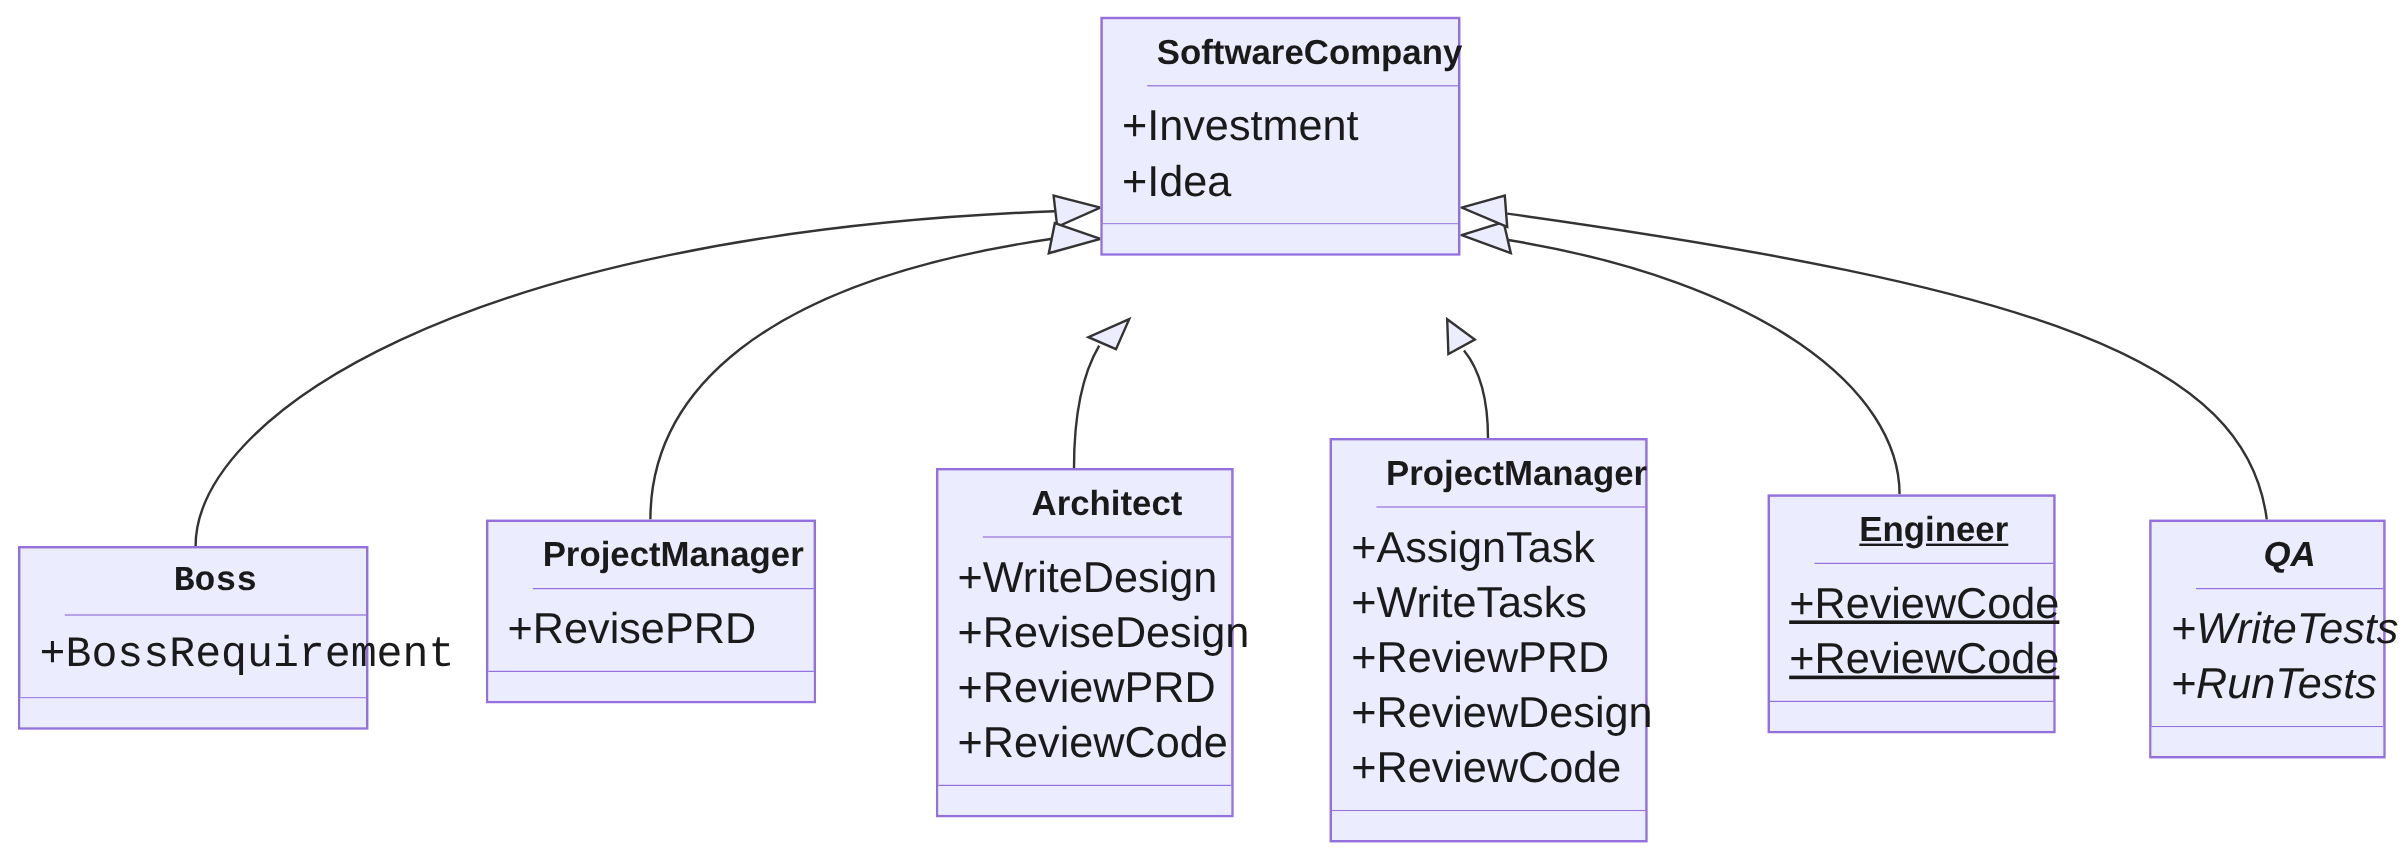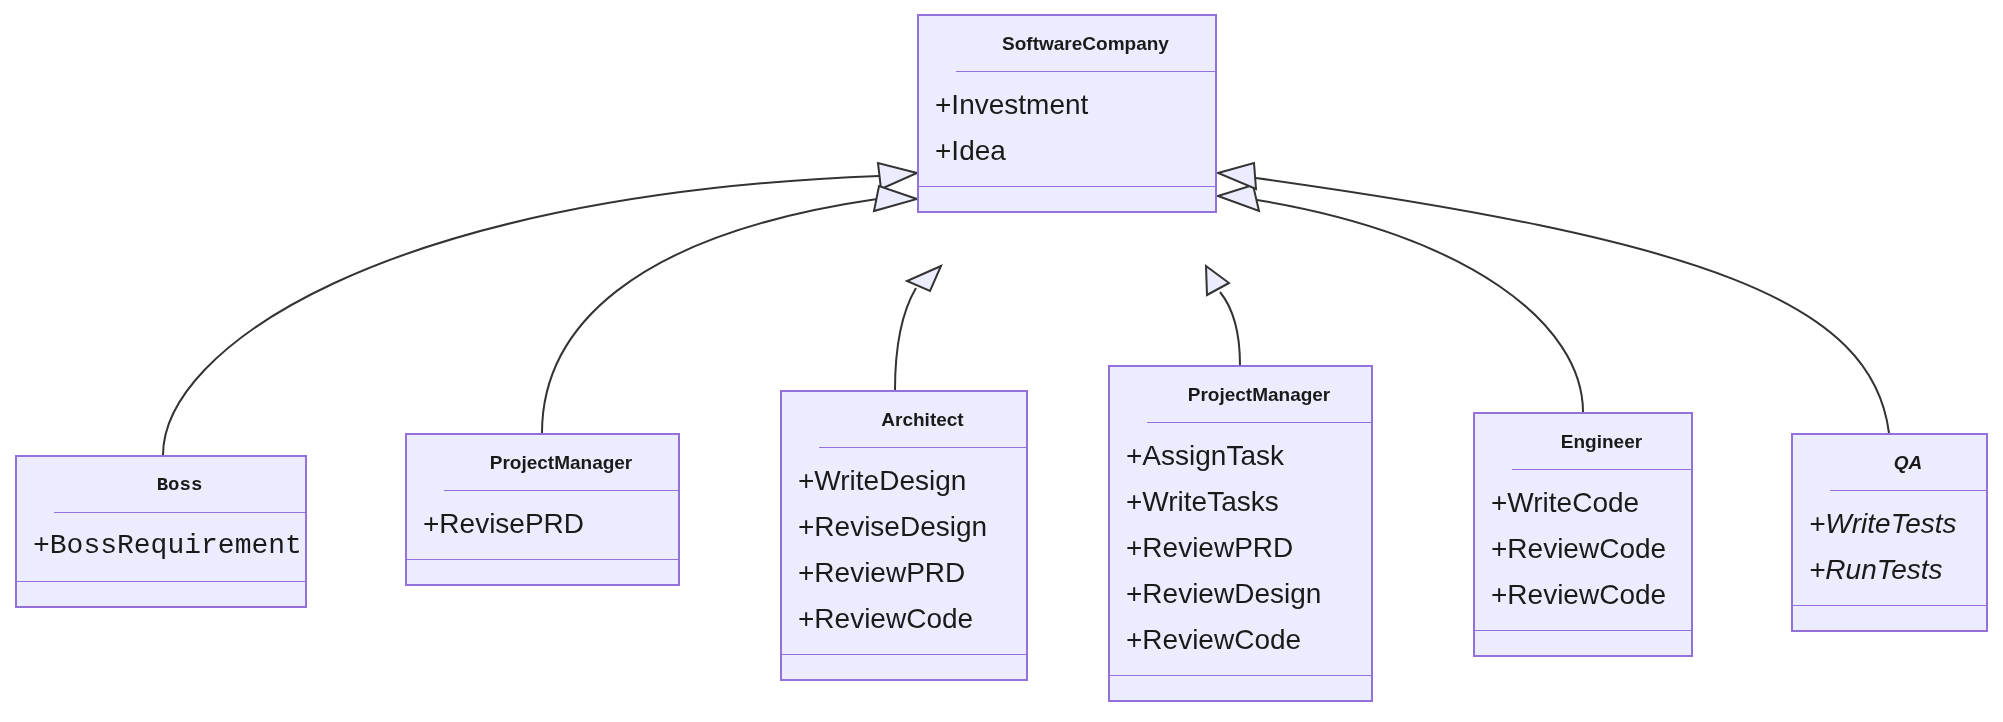--- a/index.html
+++ b/index.html
@@ -29,34 +29,34 @@
   }
   .cls {
     position: absolute;
     background: #ECECFF;
     border: 2px solid #9370DB;
     box-sizing: border-box;
     color: #1a1a1a;
   }
   .cls-title {
     font-weight: bold;
-    font-size: 19px;
+    font-size: 29px;
     line-height: 34px;
     padding: 11px 8px 10px;
     text-align: center;
     border-bottom: 1.5px solid #9370DB;
     white-space: nowrap;
     margin-left: 37px;
   }
   .cls-attrs {
     padding: 10px 16px 12px;
     border-bottom: 1.5px solid #9370DB;
   }
   .cls-member {
-    font-size: 28px;
+    font-size: 36px;
     line-height: 46px;
     white-space: nowrap;
   }
   .cls-methods {
     height: 24px;
     background: #ECECFF;
   }
 </style>
 </head>
 <body>
@@ -113,24 +113,23 @@
       <div class="cls-title">ProjectManager</div>
       <div class="cls-attrs">
         <div class="cls-member">+AssignTask</div>
         <div class="cls-member">+WriteTasks</div>
         <div class="cls-member">+ReviewPRD</div>
         <div class="cls-member">+ReviewDesign</div>
         <div class="cls-member">+ReviewCode</div>
       </div>
       <div class="cls-methods"></div>
     </div>
-    <div class="cls" style="left: 1473px; top: 412px; width: 220px;">
+    <div class="cls" style="left: 1473px; top: 412px; width: 240px; text-decoration: underline;">
       <div class="cls-title">Engineer</div>
       <div class="cls-attrs">
-        <div class="cls-member">+WriteCode</div>
         <div class="cls-member">+ReviewCode</div>
         <div class="cls-member">+ReviewCode</div>
       </div>
       <div class="cls-methods"></div>
     </div>
     <div class="cls" style="left: 1791px; top: 433px; width: 197px; font-style: italic;">
       <div class="cls-title">QA</div>
       <div class="cls-attrs">
         <div class="cls-member">+WriteTests</div>
         <div class="cls-member">+RunTests</div>

